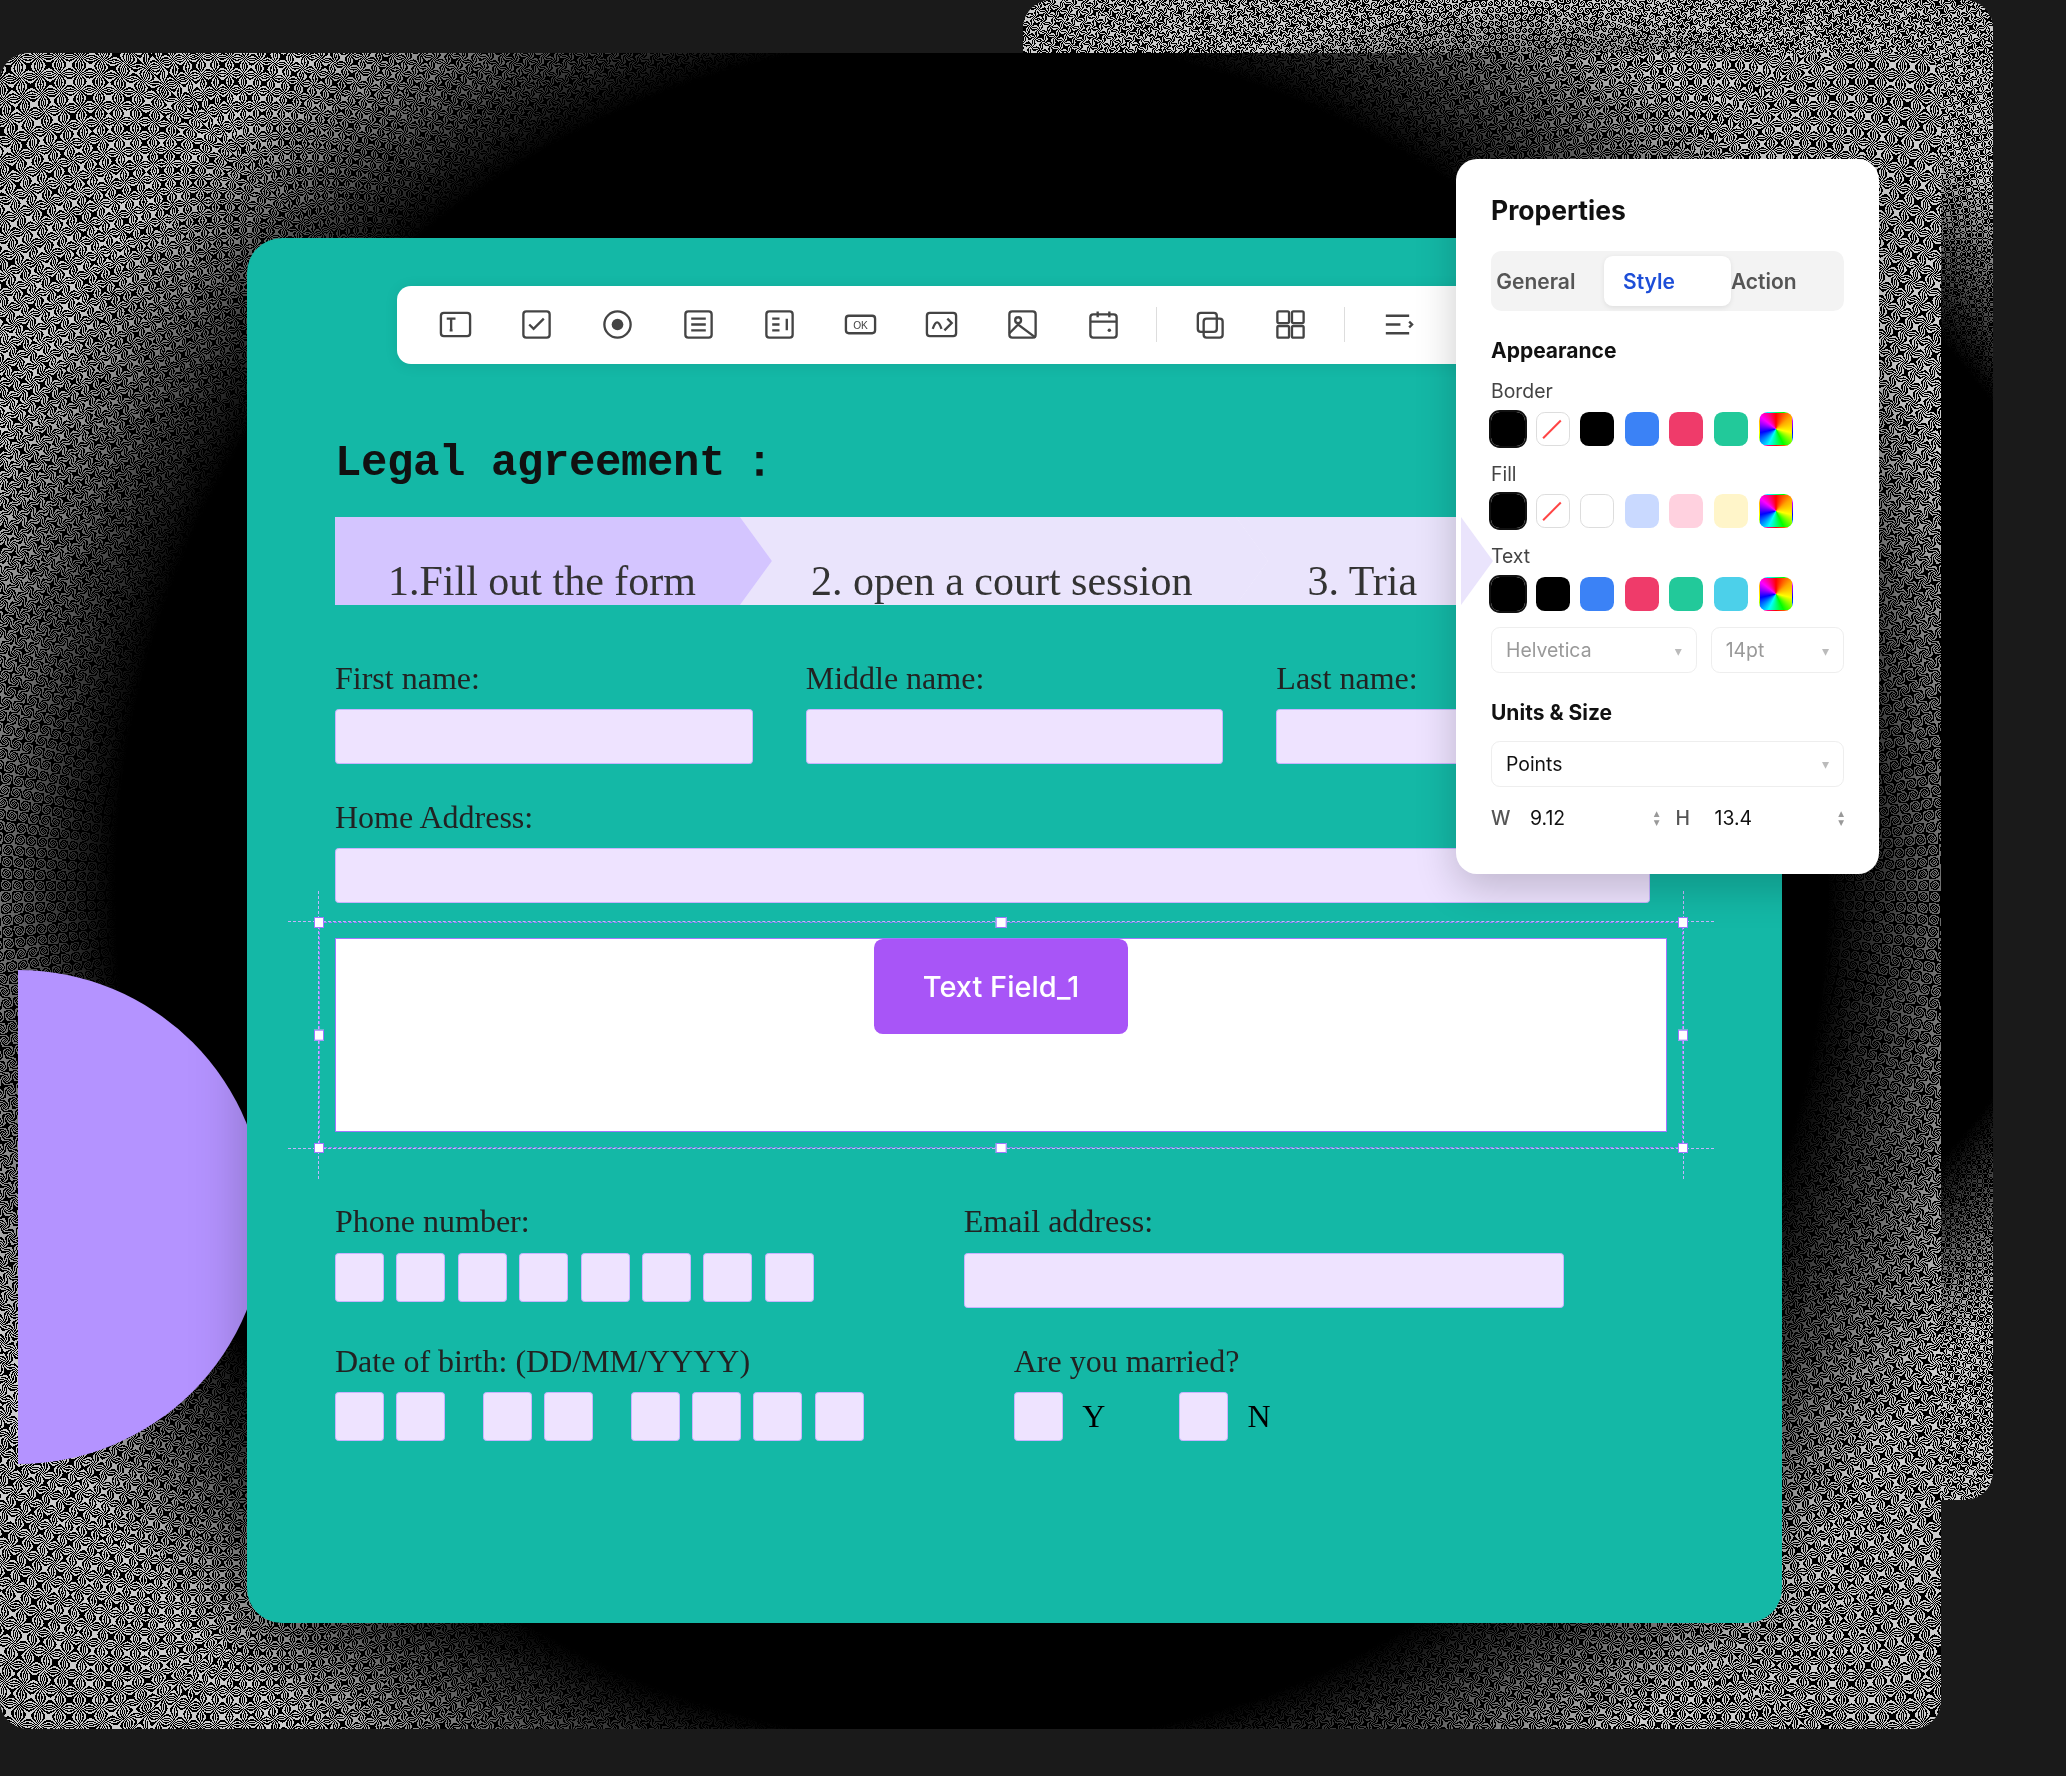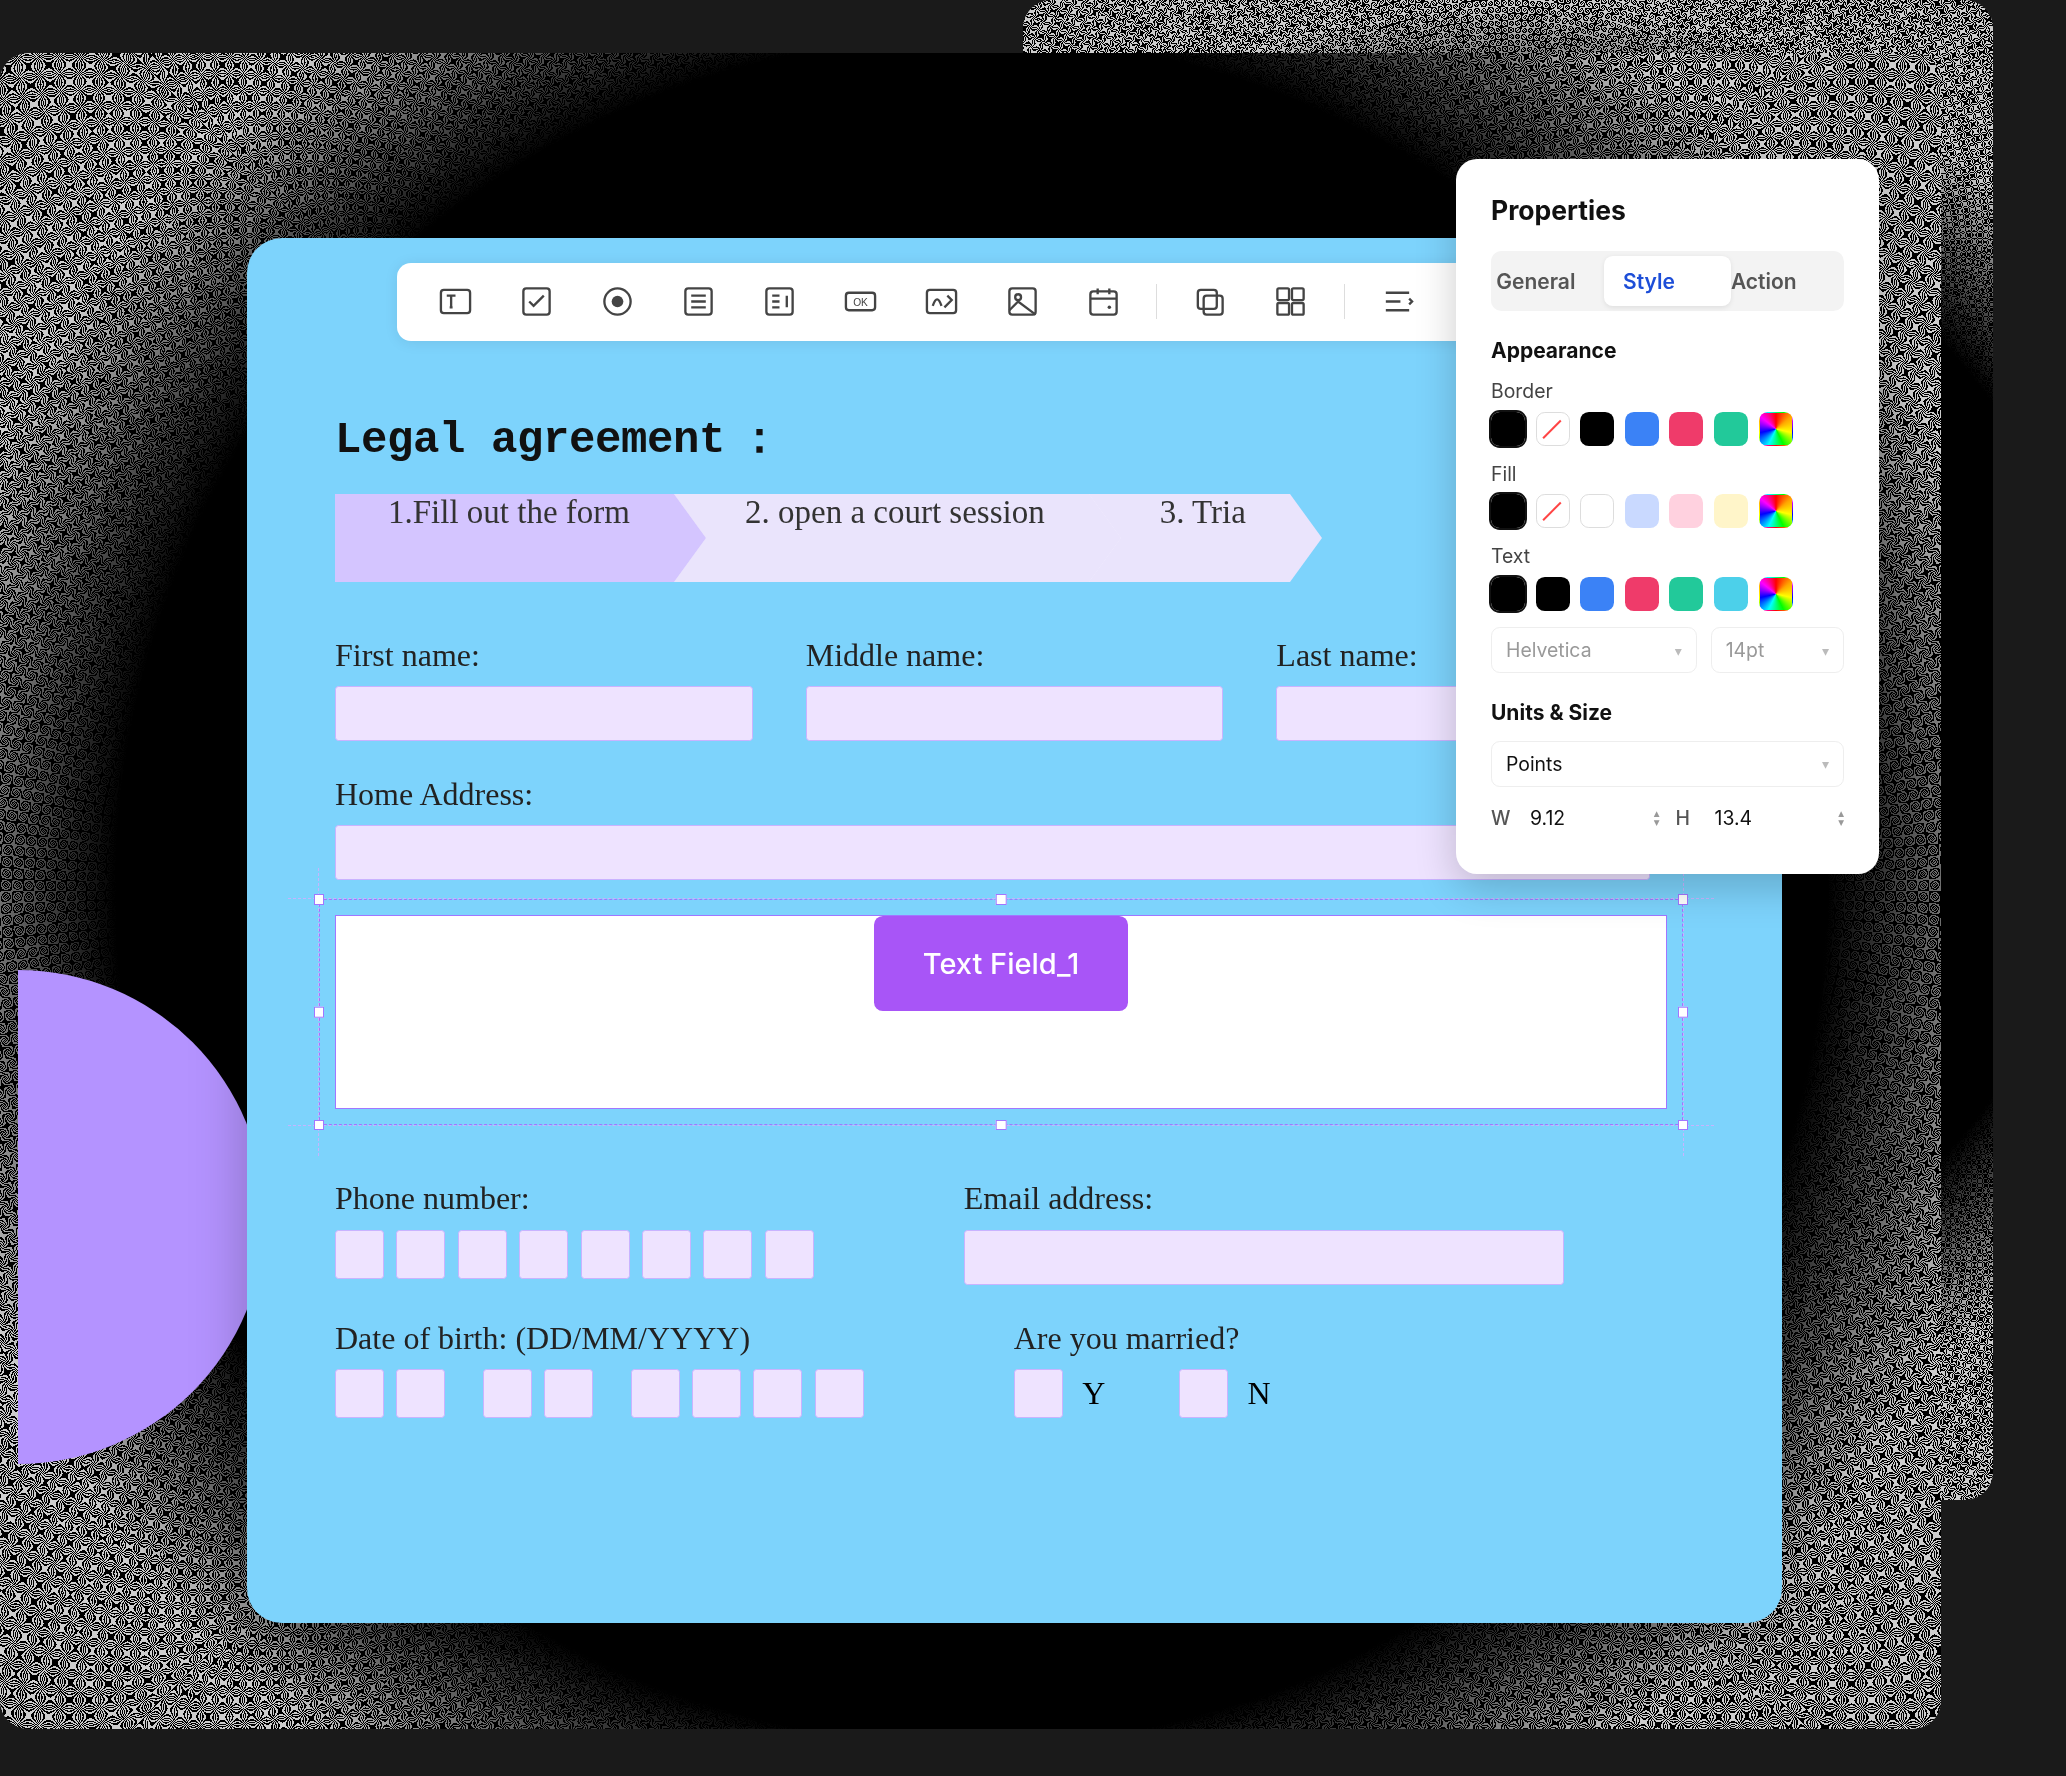--- a/index.html
+++ b/index.html
@@ -35,24 +35,24 @@
   width: 247px; height: 494px;
   background: #b493ff;
   border-top-right-radius: 265px;
   border-bottom-right-radius: 265px;
 }
 
 .form-card {
   position: absolute;
   left: 247px; top: 238px;
   width: 1535px; height: 1385px;
-  background: #7dd3fc;
+  background: #14b8a6;
   border-radius: 35px;
   box-shadow: 0 21px 56px rgba(0,0,0,0.25);
-  padding: 30px 88px 53px 88px;
+  padding: 53px 88px 53px 88px;
   font-family: Georgia, 'Times New Roman', serif;
 }
 
 .toolbar {
   position: relative;
   top: -5.3px;
   height: 78px;
   width: 1200px;
   margin-left: 62px;
   background: #fff;
@@ -86,23 +86,23 @@
 }
 .title-colon { margin-left: 12.4px; }
 
 .wizard {
   display: flex;
   margin-bottom: 55px;
 }
 .wizard-step {
   height: 88px;
   display: flex;
-  align-items: flex-start;
+  align-items: flex-end;
   padding: 0 44px 0 53px;
-  font-size: 33px;
+  font-size: 42px;
   color: #333;
   position: relative;
   background: #eae4fc;
   font-family: Georgia, serif;
 }
 .wizard-step.active { background: #d4c5ff; }
 .wizard-step::after {
   content: '';
   position: absolute;
   right: -32px; top: 0;

